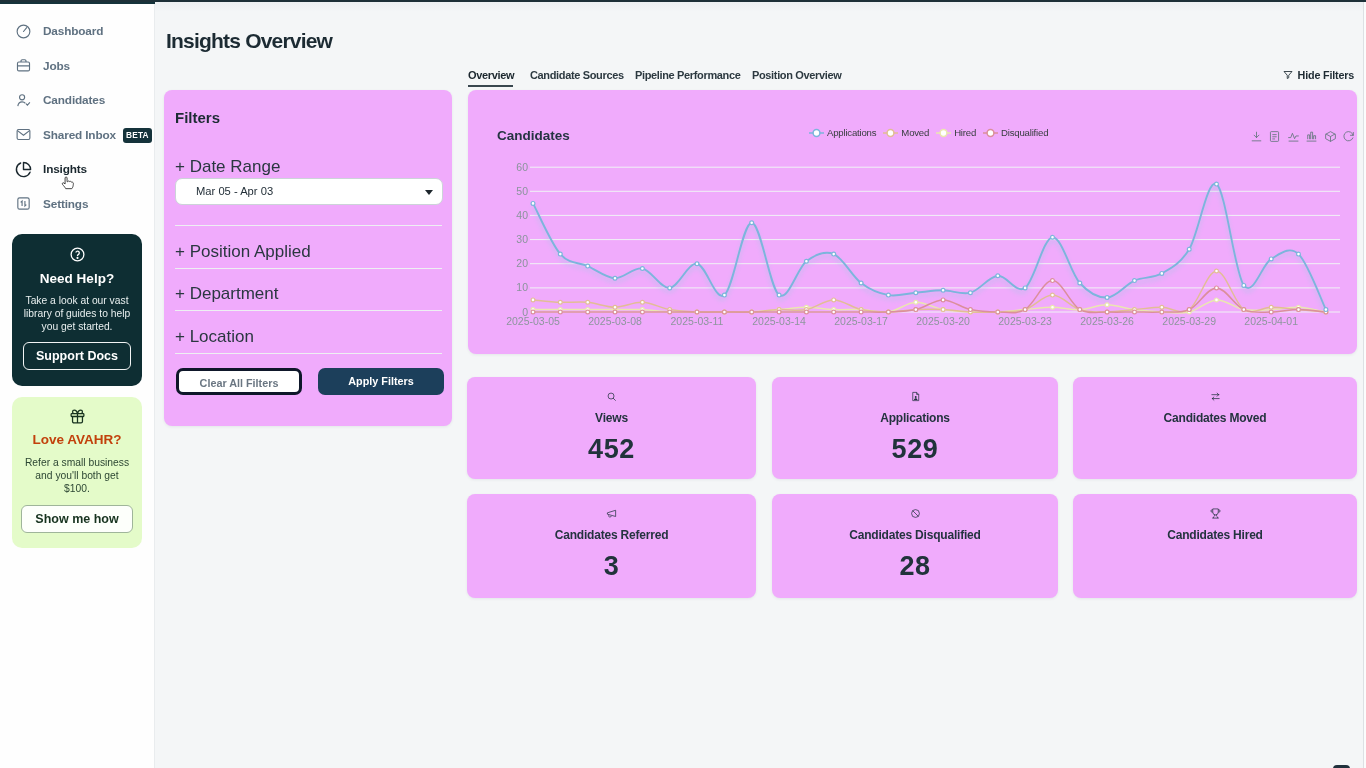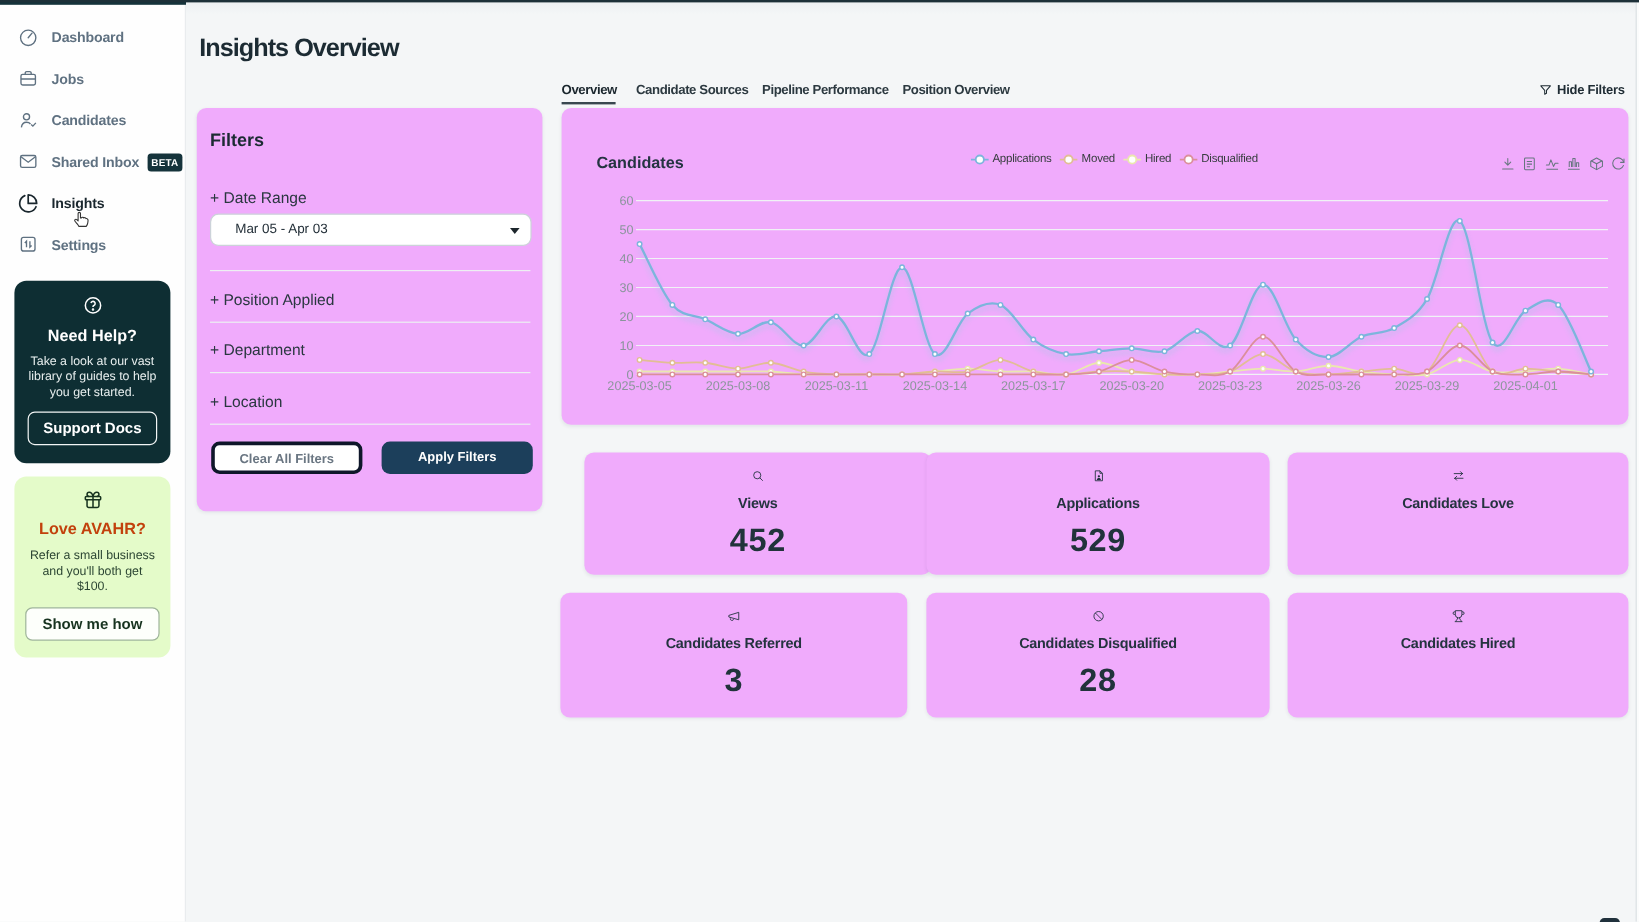--- a/index.html
+++ b/index.html
@@ -24,21 +24,21 @@
 .lovebtn { display:inline-block; margin-top:10px; background:#fdfffb; border:1px solid #9fb59a; border-radius:6px; padding:6px 13px; font-size:12.5px; font-weight:700; color:#17331f; }
 .cursor { position:absolute; left:59px; top:174px; width:17px; height:18px; z-index:20; }
 h1.title { position:absolute; left:166px; top:28.5px; font-size:21px; font-weight:700; color:#1c2b33; letter-spacing:-0.8px; }
 .tabs { position:absolute; top:69px; font-size:11px; font-weight:700; color:#2c3940; letter-spacing:-0.35px; white-space:nowrap; }
 .tab-underline { position:absolute; left:468px; top:84.5px; width:45px; height:2px; background:#39474f; }
 .hidefilters { position:absolute; right:12px; top:69px; white-space:nowrap; font-size:10.8px; font-weight:700; color:#1e2b33; display:flex; align-items:center; letter-spacing:-0.2px; }
 .hidefilters svg { width:12px; height:12px; margin-right:4px; }
 .card { position:absolute; background:#f0abfc; border-radius:8px; box-shadow:0 1px 3px rgba(20,40,60,.07); }
 .filters { left:164px; top:90px; width:288px; height:336px; }
 .filters h2 { position:absolute; left:11px; top:19px; font-size:15px; font-weight:700; color:#1c2b33; }
-.flabel { position:absolute; left:11px; font-size:13px; color:#2a3740; font-weight:500; }
+.flabel { position:absolute; left:11px; font-size:17px; color:#2a3740; font-weight:500; }
 .fdiv { position:absolute; left:11px; width:267px; height:1px; background:#edf0f2; }
 .fselect { position:absolute; left:11px; top:88px; width:268px; height:27px; border:1px solid #ccd3d9; border-radius:7px; background:#fff; font-size:11.2px; color:#232f38; line-height:25px; padding-left:20px; }
 .fselect .caret { position:absolute; right:9px; top:10.5px; width:0; height:0; border-left:4.2px solid transparent; border-right:4.2px solid transparent; border-top:5.2px solid #1d262c; }
 .btn-clear { position:absolute; left:12px; top:278px; width:126px; height:27px; border:3px solid #0f172a; border-radius:7px; background:#fff; color:#6a7682; font-size:10.8px; font-weight:700; text-align:center; line-height:25px; }
 .btn-apply { position:absolute; left:154px; top:278px; width:126px; height:27px; border-radius:7px; background:#1c3f5b; color:#fff; font-size:10.8px; font-weight:700; text-align:center; line-height:27px; }
 .chartcard { left:468px; top:90px; width:889px; height:264px; }
 .ctitle { position:absolute; left:29px; top:38px; font-size:13.5px; font-weight:700; color:#253442; }
 .legend { position:absolute; left:341px; top:37px; display:flex; align-items:center; font-size:9.6px; color:#373d3f; letter-spacing:-0.2px; }
 .legend .li { display:flex; align-items:center; margin-right:7px; }
 .legend svg { width:15px; height:10px; margin-right:3px; }
@@ -337,33 +337,33 @@
 <circle cx="693.8" cy="183.4" r="1.9" fill="#fff" stroke="#7cb5dc" stroke-width="1.2"></circle>
 <circle cx="721.2" cy="159.2" r="1.9" fill="#fff" stroke="#7cb5dc" stroke-width="1.2"></circle>
 <circle cx="748.5" cy="94.1" r="1.9" fill="#fff" stroke="#7cb5dc" stroke-width="1.2"></circle>
 <circle cx="775.8" cy="195.4" r="1.9" fill="#fff" stroke="#7cb5dc" stroke-width="1.2"></circle>
 <circle cx="803.2" cy="168.9" r="1.9" fill="#fff" stroke="#7cb5dc" stroke-width="1.2"></circle>
 <circle cx="830.5" cy="164.1" r="1.9" fill="#fff" stroke="#7cb5dc" stroke-width="1.2"></circle>
 <circle cx="857.9" cy="219.6" r="1.9" fill="#fff" stroke="#7cb5dc" stroke-width="1.2"></circle>
 </svg>
 </div>
 
-<div class="card mcard" style="left:487px;top:377px;width:289px;height:102px;"><svg viewBox="0 0 24 24">
+<div class="card mcard" style="left:467px;top:377px;width:289px;height:102px;"><svg viewBox="0 0 24 24">
       <circle cx="11" cy="11" r="6.5"></circle>
       <path d="M16 16l4.5 4.5" stroke-linecap="round"></path>
     </svg><div class="mlabel">Views</div><div class="mval">452</div></div>
 <div class="card mcard" style="left:772px;top:377px;width:286px;height:102px;"><svg viewBox="0 0 24 24">
       <path d="M6 3h8.5L19 7.5V21H6z" stroke-linejoin="round"></path>
       <path d="M14.5 3v4.5H19" stroke-linejoin="round"></path>
       <circle cx="12.5" cy="13" r="2.1" fill="#21323e" stroke="none"></circle>
       <path d="M8.7 19.5c.4-2.3 1.9-3.5 3.8-3.5 1.9 0 3.4 1.2 3.8 3.5z" fill="#21323e" stroke="none"></path>
     </svg><div class="mlabel">Applications</div><div class="mval">529</div></div>
 <div class="card mcard" style="left:1073px;top:377px;width:284px;height:102px;"><svg viewBox="0 0 24 24">
       <path d="M4 8h15m0 0l-3.5-3.5M19 8l-3.5 3.5M20 16.5H5m0 0l3.5-3.5M5 16.5L8.5 20" stroke-linecap="round" stroke-linejoin="round"></path>
-    </svg><div class="mlabel">Candidates Love</div></div>
+    </svg><div class="mlabel">Candidates Moved</div></div>
 <div class="card mcard" style="left:467px;top:494px;width:289px;height:104px;"><svg viewBox="0 0 24 24">
       <path d="M3 10.5L21 5v13.5L3 13.5v-3z" stroke-linejoin="round"></path>
       <path d="M11.6 17.5a3 3 0 1 1-5.8-1.6"></path>
     </svg><div class="mlabel">Candidates Referred</div><div class="mval">3</div></div>
 <div class="card mcard" style="left:772px;top:494px;width:286px;height:104px;"><svg viewBox="0 0 24 24">
       <circle cx="12" cy="12" r="8.5"></circle>
       <path d="M6 6l12 12"></path>
     </svg><div class="mlabel">Candidates Disqualified</div><div class="mval">28</div></div>
 <div class="card mcard" style="left:1073px;top:494px;width:284px;height:104px;"><svg viewBox="0 0 24 24">
       <path d="M6 9H4.5a2.5 2.5 0 0 1 0-5H6M18 9h1.5a2.5 2.5 0 0 0 0-5H18M5 22h14M10 14.7V17c0 .6-.5 1-1 1.2-1.2.5-2 1.8-2 3.8M14 14.7V17c0 .6.5 1 1 1.2 1.2.5 2 1.8 2 3.8M18 2H6v7a6 6 0 0 0 12 0V2Z" stroke-linejoin="round"></path>

